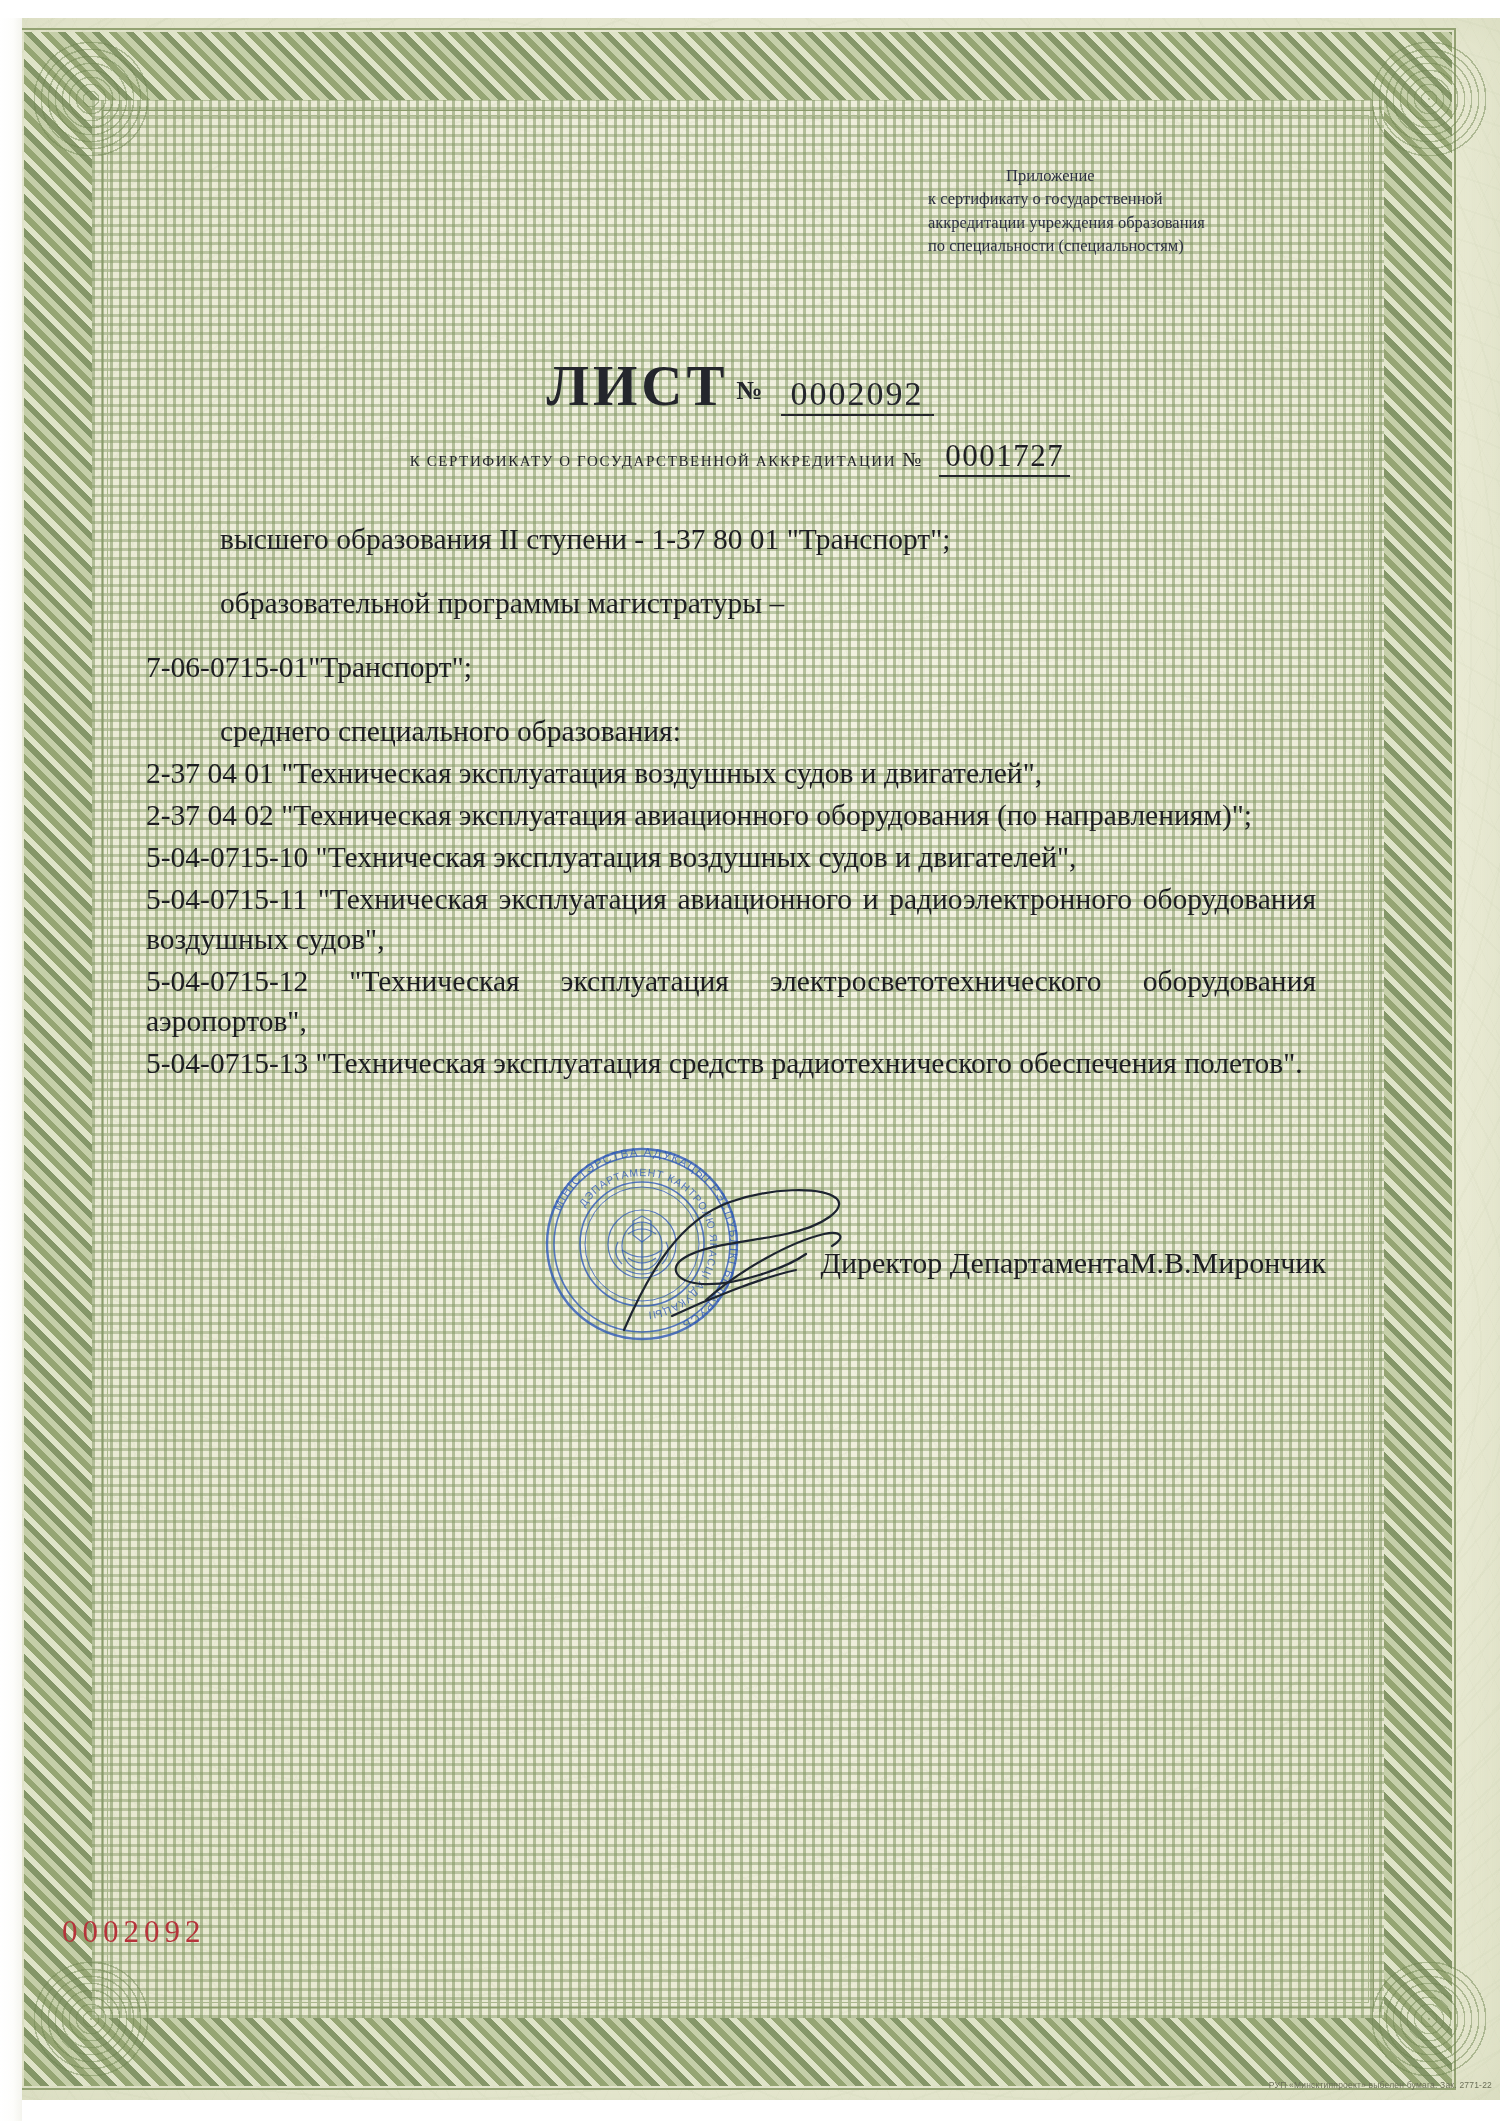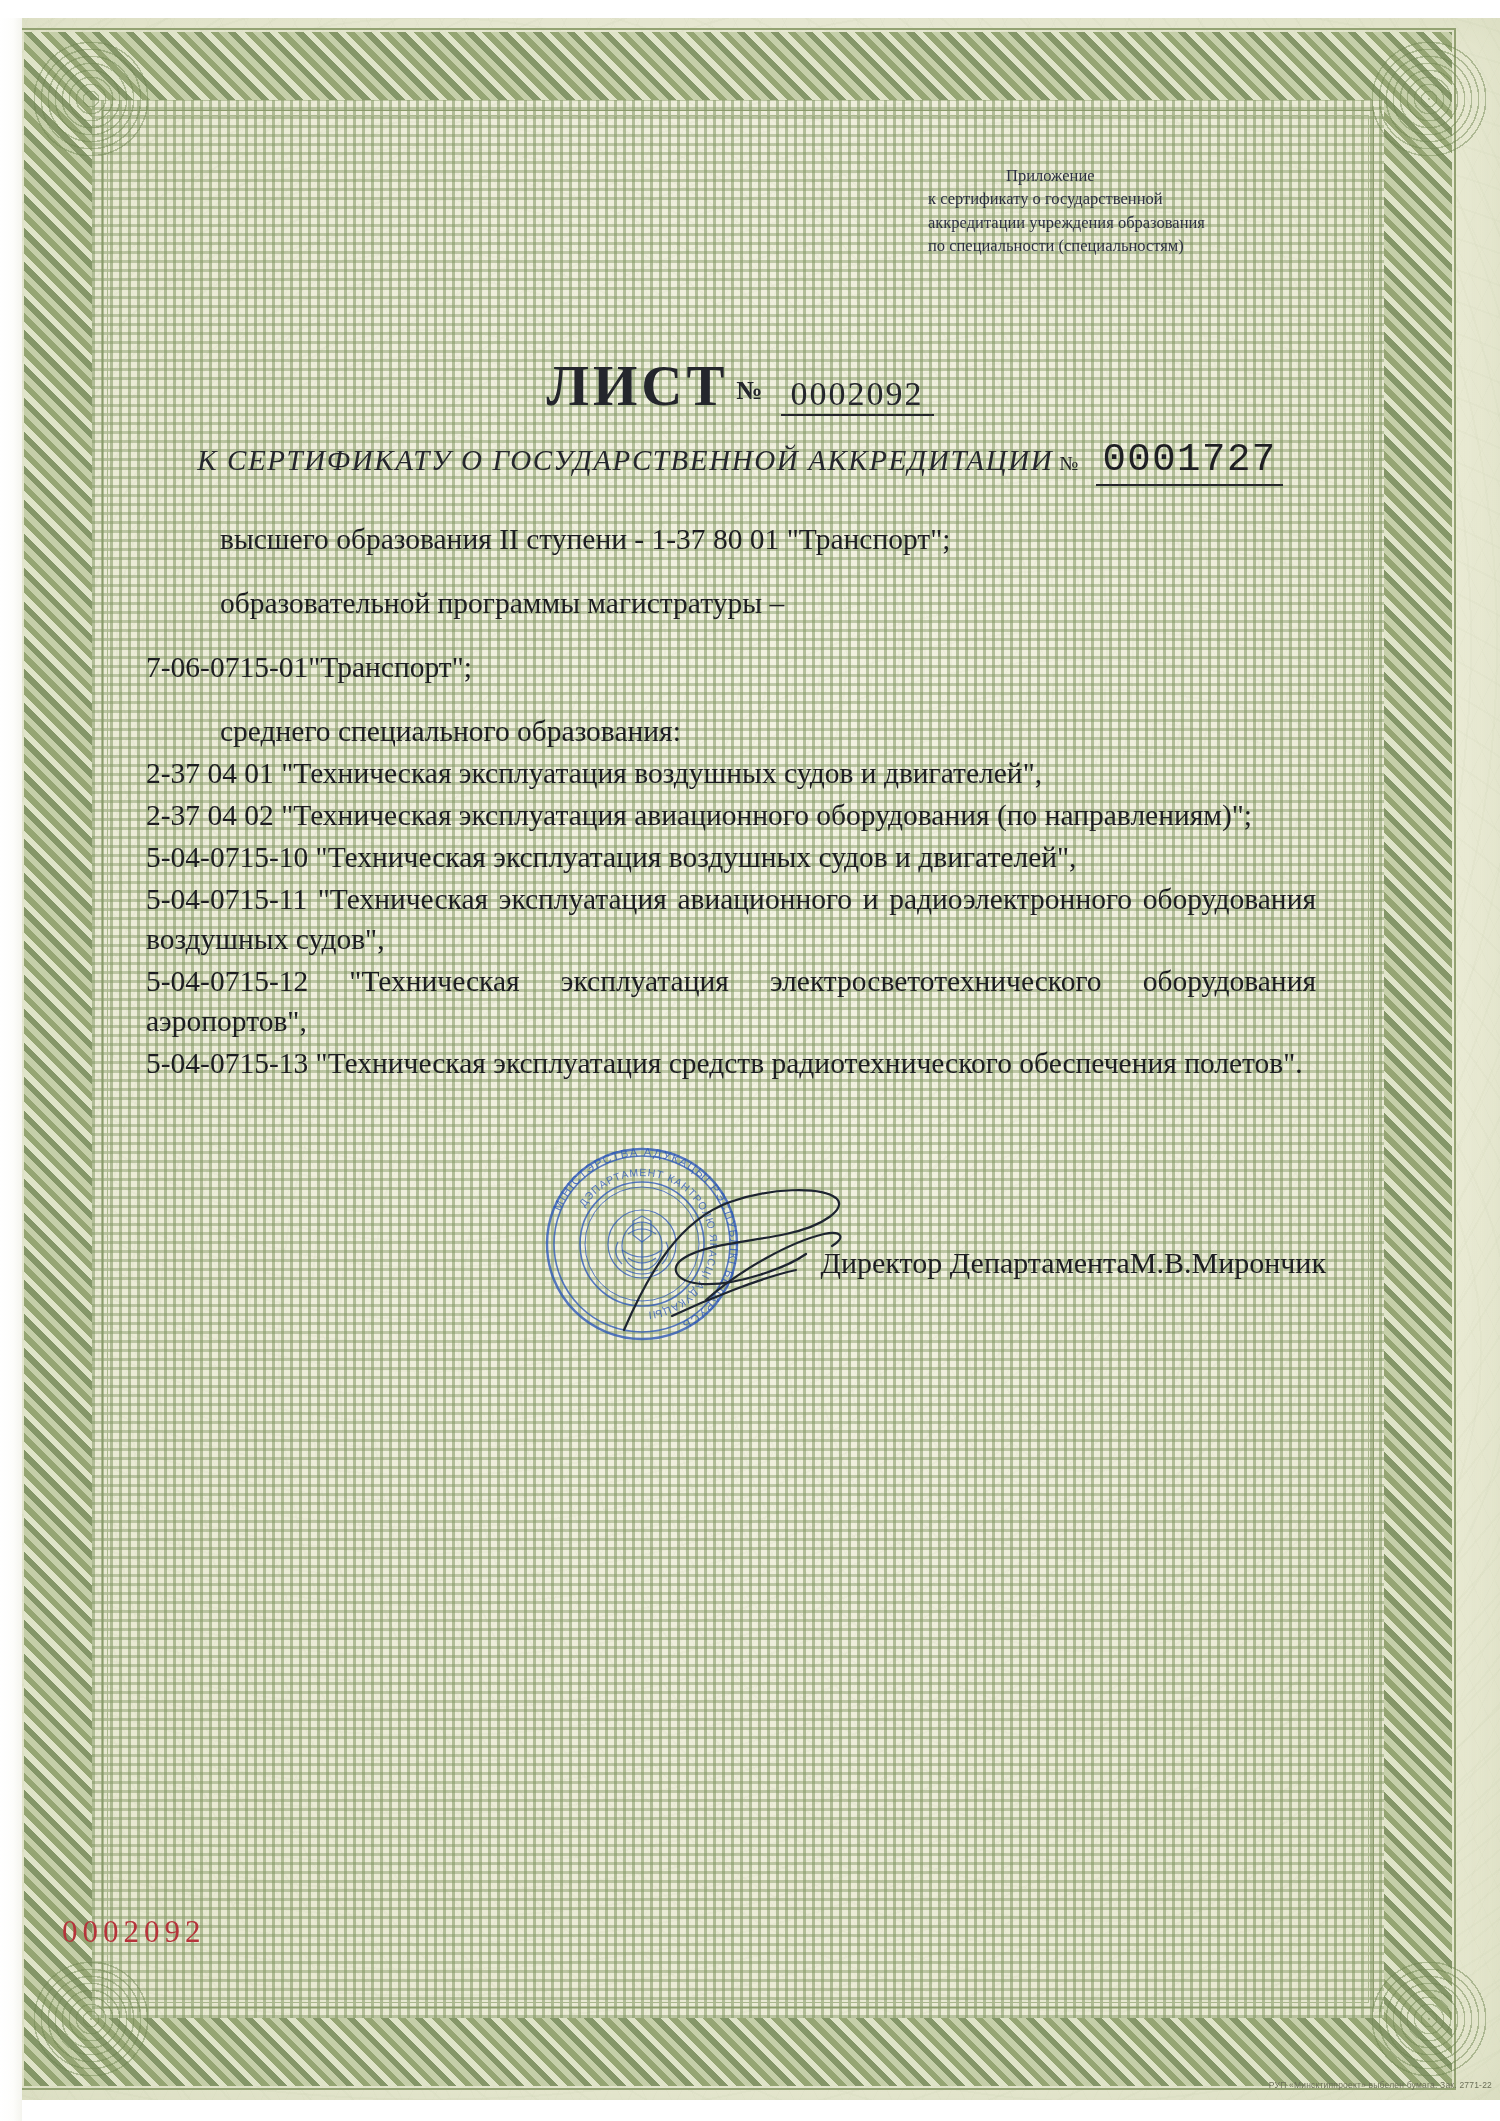--- a/index.html
+++ b/index.html
@@ -163,36 +163,34 @@
 
   .subtitle-row {
     position: absolute;
     left: 0;
     top: 300px;
     width: 1200px;
     text-align: center;
     white-space: nowrap;
   }
   .subtitle-text {
-    font-size: 29px;
+    font-size: 15px;
     letter-spacing: 1.6px;
     color: #24262c;
-    font-style: italic;
   }
   .subtitle-no {
     font-size: 20px;
     margin-left: 6px;
   }
   .subtitle-number {
-    font-size: 39px;
+    font-size: 31px;
     margin-left: 18px;
     letter-spacing: 1.5px;
     border-bottom: 2px solid #24262c;
     padding: 0 6px 2px 6px;
-    font-family: Liberation Mono, monospace;
   }
 
   
   .body {
     position: absolute;
     left: 6px;
     top: 358px;
     width: 1170px;
     font-size: 29.5px;
     line-height: 1.355;

